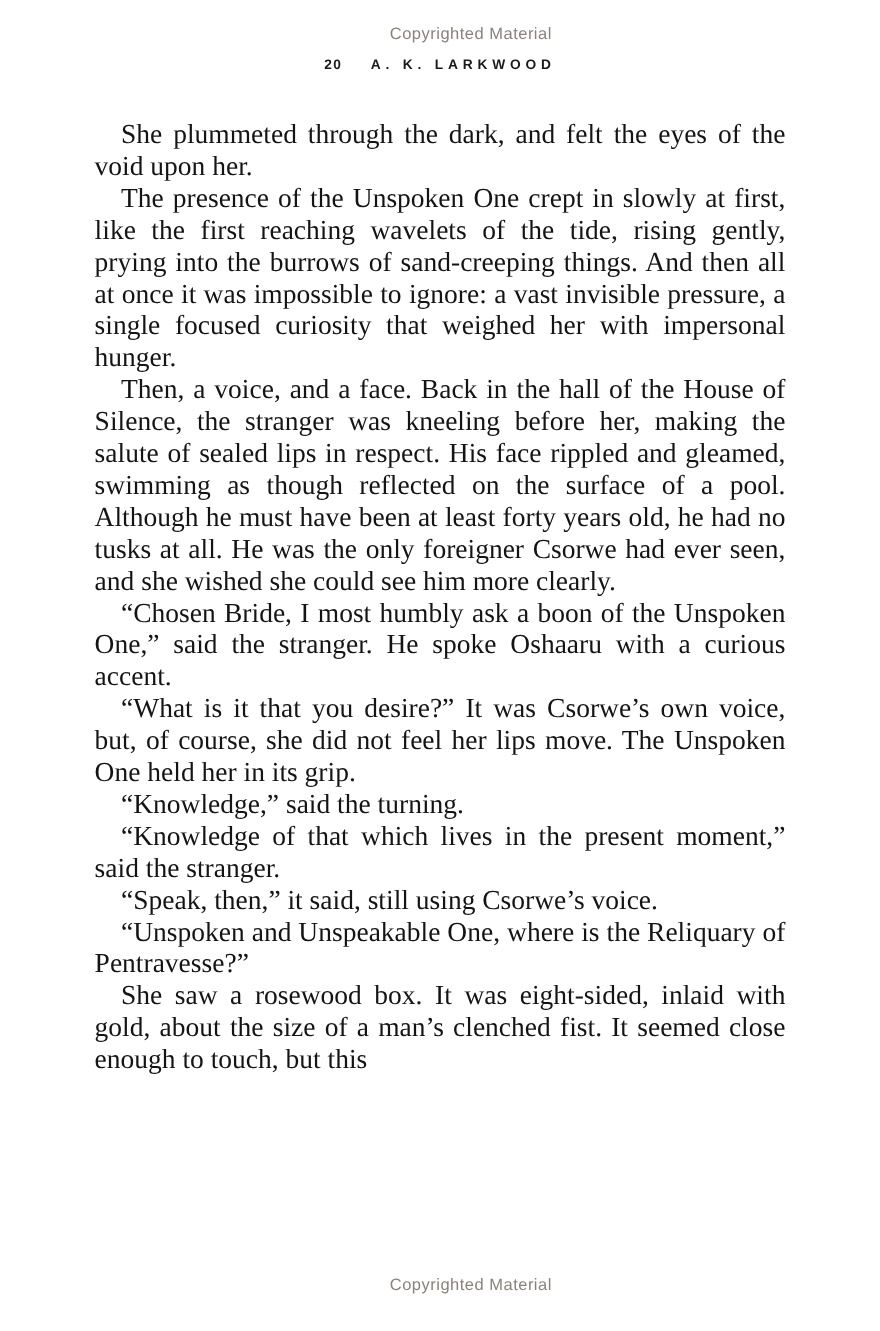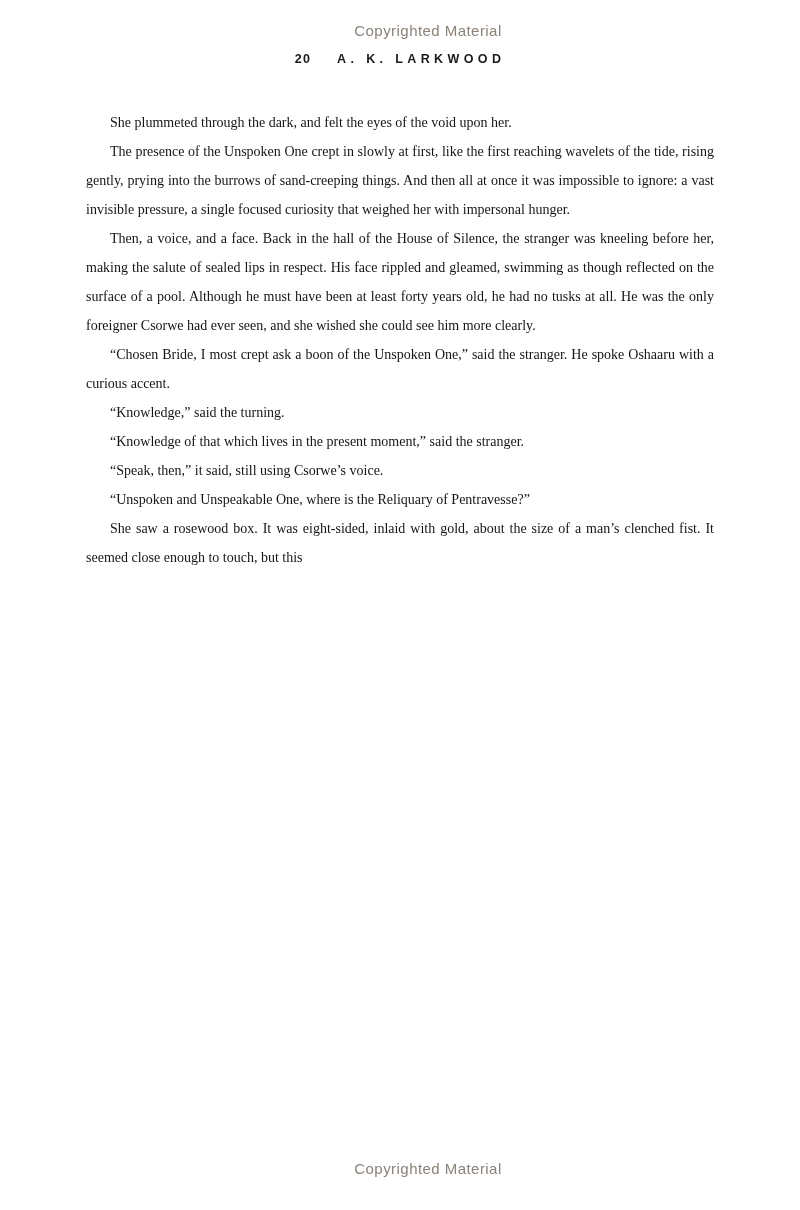--- a/index.html
+++ b/index.html
@@ -44,21 +44,21 @@
   .running-header .page-number {
     margin-right: 26px;
     letter-spacing: 0.1em;
   }
   .body-text {
     position: absolute;
     top: 108px;
     left: 86px;
     width: 628px;
     color: #141414;
-    font-size: 14px;
+    font-size: 25px;
     line-height: 29px;
     text-align: justify;
   }
   .body-text p {
     margin: 0;
     padding: 0;
     text-indent: 24px;
   }
 </style>
 </head>
@@ -69,21 +69,22 @@
   <div class="copyright top">Copyrighted Material</div>
 
   <div class="running-header">
     <span class="page-number">20</span><span class="author">A. K. LARKWOOD</span>
   </div>
 
   <div class="body-text">
     <p>She plummeted through the dark, and felt the eyes of the void upon her.</p>
     <p>The presence of the Unspoken One crept in slowly at first, like the first reaching wavelets of the tide, rising gently, prying into the burrows of sand-creeping things. And then all at once it was impossible to ignore: a vast invisible pressure, a single focused curiosity that weighed her with impersonal hunger.</p>
     <p>Then, a voice, and a face. Back in the hall of the House of Silence, the stranger was kneeling before her, making the salute of sealed lips in respect. His face rippled and gleamed, swimming as though reflected on the surface of a pool. Although he must have been at least forty years old, he had no tusks at all. He was the only foreigner Csorwe had ever seen, and she wished she could see him more clearly.</p>
-    <p>“Chosen Bride, I most crept ask a boon of the Unspoken One,” said the stranger. He spoke Oshaaru with a curious accent.</p>
+    <p>“Chosen Bride, I most humbly ask a boon of the Unspoken One,” said the stranger. He spoke Oshaaru with a curious accent.</p>
+    <p>“What is it that you desire?” It was Csorwe’s own voice, but, of course, she did not feel her lips move. The Unspoken One held her in its grip.</p>
     <p>“Knowledge,” said the turning.</p>
     <p>“Knowledge of that which lives in the present moment,” said the stranger.</p>
     <p>“Speak, then,” it said, still using Csorwe’s voice.</p>
     <p>“Unspoken and Unspeakable One, where is the Reliquary of Pentravesse?”</p>
     <p>She saw a rosewood box. It was eight-sided, inlaid with gold, about the size of a man’s clenched fist. It seemed close enough to touch, but this</p>
   </div>
 
   <div class="copyright bottom">Copyrighted Material</div>
 
 </div>

